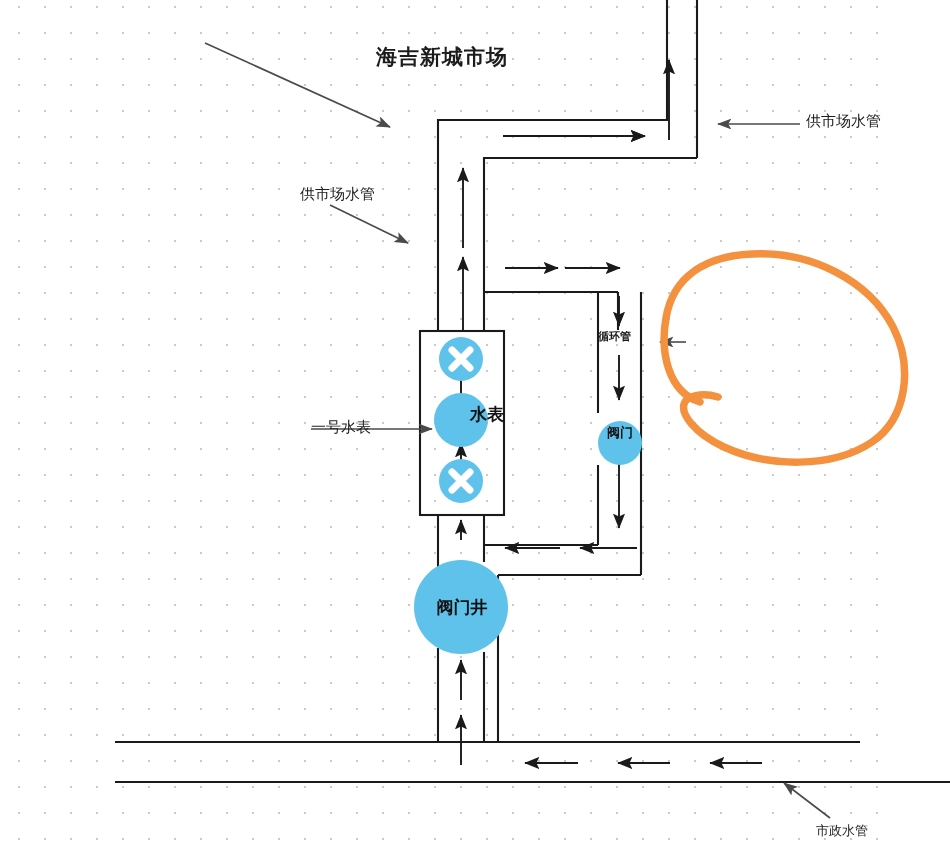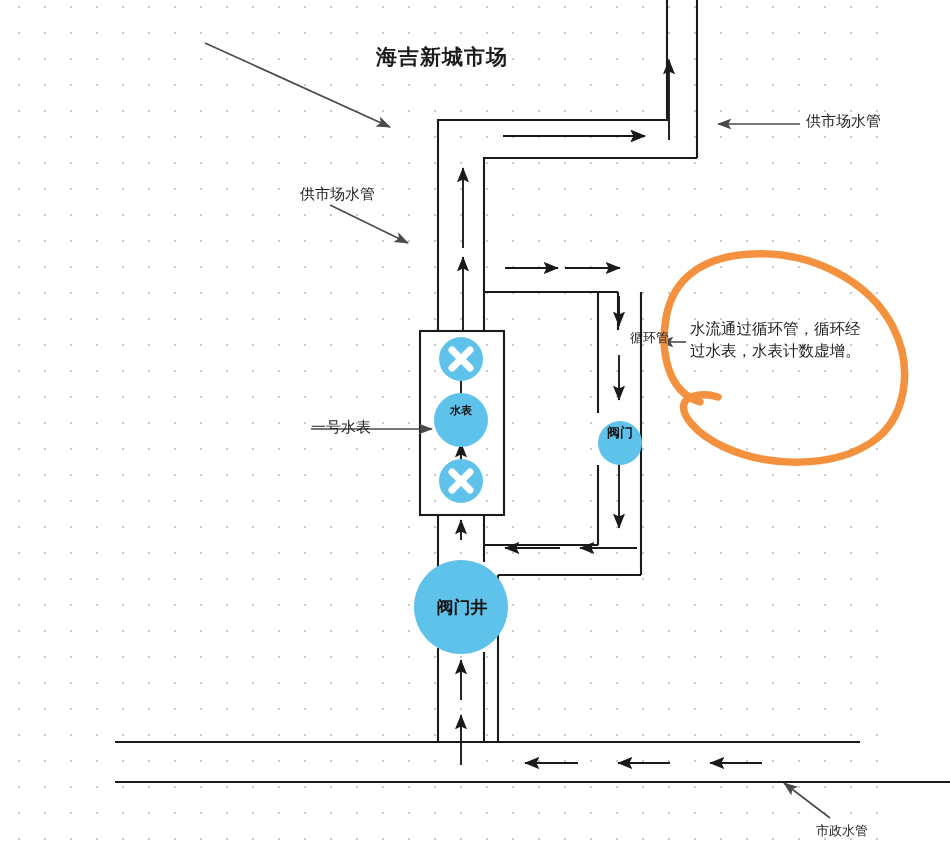--- a/index.html
+++ b/index.html
@@ -29,36 +29,36 @@
     font-family:"DejaVu Sans","Liberation Sans",sans-serif;
   }
   #title{
     font-size:21px;font-weight:bold;letter-spacing:1px;
     left:376px;top:44px;
   }
   #camera-note{ font-size:15px; left:92px; top:112px; }
   #supply-note-left{ font-size:15px; left:300px; top:185px; }
   #supply-note-right{ font-size:15px; left:806px; top:112px; }
   #meter-no1-label{ font-size:15px; left:311px; top:418px; }
-  #circ-pipe-label{ font-size:13px;font-weight:normal; left:598px; top:330px;padding-left:32px; }
+  #circ-pipe-label{ font-size:11px;font-weight:bold; left:598px; top:330px; }
   #municipal-label{ font-size:13px; left:816px; top:823px; }
   #orange-note{
     font-size:15.5px; left:690px; top:318px;
     color:#1c1c1c; white-space:pre-line;
     line-height:1.45;
   }
   .node-text{
     position:absolute;
     color:#111;
     font-weight:bold;
     text-align:center;
     pointer-events:none;
     font-family:"DejaVu Sans","Liberation Sans",sans-serif;
   }
-  #meter-text{ font-size:11px; left:443px; top:405px; width:36px; line-height:1.12; }
+  #meter-text{ font-size:17px; left:469px; top:405px; width:36px; line-height:1.12; }
   #valve-text{ font-size:13px; left:601px; top:424px; width:38px; }
   #well-text{ font-size:17px; left:423px; top:596px; width:78px; }
 </style>
 </head>
 <body>
 
 <div id="canvas">
 
   <svg id="vector" viewBox="0 0 950 862" xmlns="http://www.w3.org/2000/svg">
     <defs>
@@ -186,22 +186,20 @@
   <div class="lbl" id="supply-note-left">供市场水管</div>
 
   <div class="lbl" id="supply-note-right">供市场水管</div>
 
   <div class="lbl" id="meter-no1-label">一号水表</div>
 
   <div class="lbl" id="circ-pipe-label">循环管</div>
 
   <div class="lbl" id="municipal-label">市政水管</div>
 
-  <div class="lbl" id="orange-note">水流通过循环管，循环经
-过水表，水表计数虚增。</div>
 
   <div class="node-text" id="meter-text">水表</div>
 
   <div class="node-text" id="valve-text">阀门</div>
 
   <div class="node-text" id="well-text">阀门井</div>
 
 </div>
 
 </body></html>

